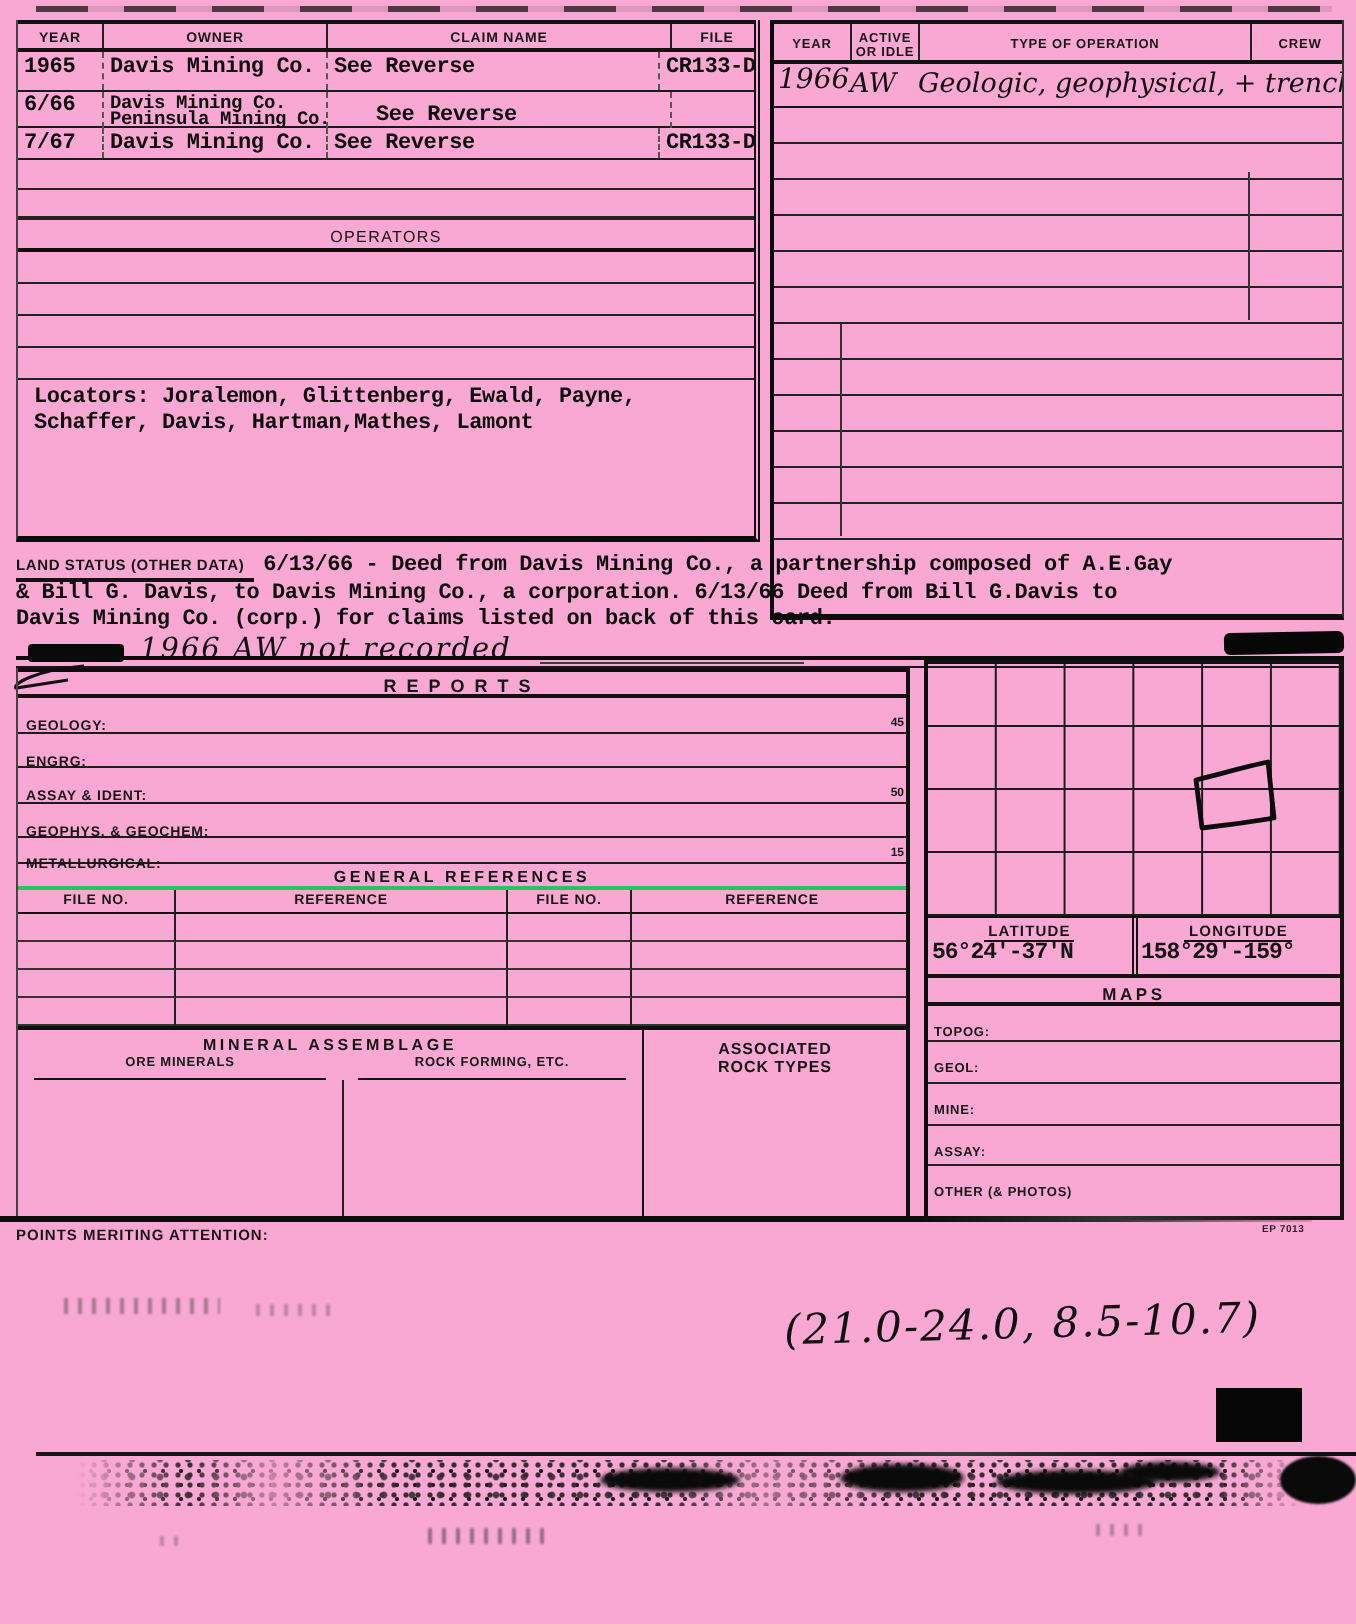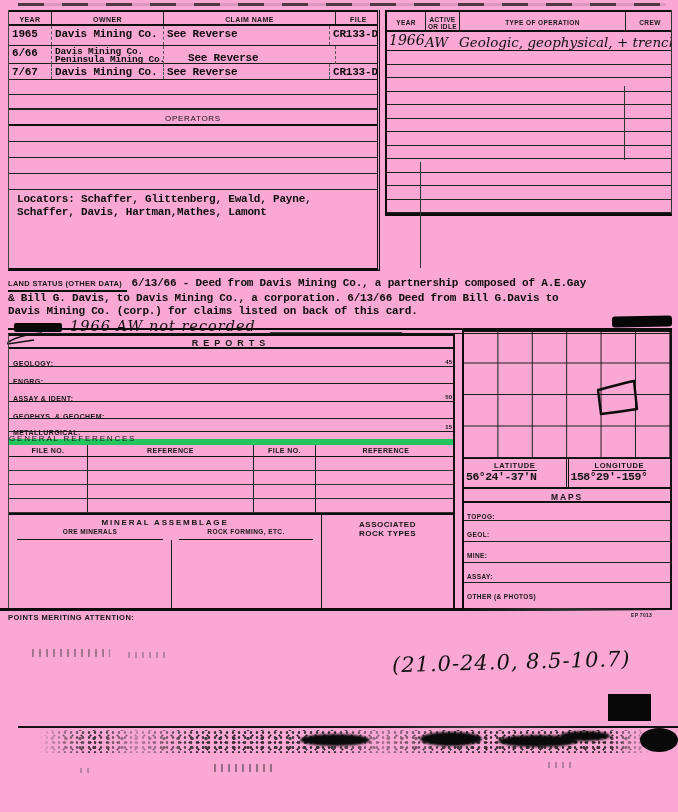--- a/index.html
+++ b/index.html
@@ -23,21 +23,21 @@
   .c-row > div + div{border-left:1px dashed #555}
   .owner-stack{line-height:8px;font-size:9.5px}
   .owner-stack span{display:block}
   .sec-head{height:17px;border-top:1px solid #222;border-bottom:2.5px solid #0f0f0f;text-align:center;
             font-weight:normal;font-size:8px;letter-spacing:.7px;padding-top:4px}
   .e-row{border-bottom:1.5px solid #222}
   .knowledge{flex:1;padding:3px 8px;line-height:13px}
   .knowledge .typed{white-space:normal}
 
   
-  .ops{position:absolute;left:385px;top:10px;width:287px;height:206px;overflow:hidden;
+  .ops{position:absolute;left:385px;top:10px;width:287px;height:300px;overflow:hidden;
        border-left:2.5px solid #0c0c0c;border-right:1px solid #333;border-bottom:3px solid #0c0c0c;
        display:flex;flex-direction:column}
   .ops-grid{display:grid;grid-template-columns:38px 34px 166px 49px}
   .ops .thead{height:22px;border-top:2px solid #111;border-bottom:2px solid #111}
   .ops .thead .lbl{text-align:center;font-size:6.5px;line-height:7px;padding-top:7px;height:100%}
   .ops .thead .lbl.two{padding-top:4px}
   .ops .thead .lbl + .lbl{border-left:1px solid #222}
   .ops-entry{height:22px;border-bottom:1.5px solid #141414}
   .ops-entry .hand{font-size:13.5px;white-space:nowrap}
   .ops-entry .yr{font-size:14px;padding-left:2px}
@@ -57,21 +57,21 @@
   .squiggle{position:absolute;left:4px;top:330px}
 
   
   .reports{position:absolute;left:8px;top:334px;width:447px;height:276px;overflow:hidden;
            border-right:2px solid #111;border-bottom:2.5px solid #0c0c0c;border-left:1px solid #444;
            display:flex;flex-direction:column}
   .rep-head{height:15px;border-top:2.5px solid #0d0d0d;border-bottom:2px solid #111;text-align:center;
             font-weight:bold;font-size:9px;letter-spacing:5px;padding-top:2px}
   .rep-row{position:relative;border-bottom:1.5px solid #1b1b1b;padding:3px 0 0 4px}
   .rep-row .num{position:absolute;right:1px;bottom:1px;font-size:6px;font-weight:bold}
-  .gen-head{height:13px;border-bottom:6px solid #22c55e;text-align:left;font-weight:normal;font-size:8px;
+  .gen-head{height:13px;border-bottom:2px solid #22c55e;text-align:center;font-weight:bold;font-size:8px;
             letter-spacing:1.8px;padding-top:2px}
   .gr-grid{display:grid;grid-template-columns:78px 166px 62px 141px}
   .gr-grid > div + div{border-left:1.5px solid #222}
   .gr-headrow{height:12px;border-bottom:1.5px solid #111}
   .gr-headrow .lbl{text-align:center;padding-top:2px}
   .gr-empty{height:14px;border-bottom:1px solid #333}
   .ma{flex:1;display:flex;border-top:2px solid #0e0e0e}
   .ma-left{width:312px;display:flex;flex-direction:column}
   .ma-head{height:13px;text-align:center;font-weight:bold;font-size:8px;letter-spacing:1.8px;padding-top:3px}
   .ma-cols{display:grid;grid-template-columns:162px 150px;height:12px}
@@ -161,21 +161,21 @@
       <div class="typed" style="margin-left:-6px">CR133-D</div>
     </div>
     <div class="e-row" style="height:15px"></div>
     <div class="e-row" style="height:14px"></div>
     <div class="sec-head">OPERATORS</div>
     <div class="e-row" style="height:16px"></div>
     <div class="e-row" style="height:16px"></div>
     <div class="e-row" style="height:16px"></div>
     <div class="e-row" style="height:16px"></div>
     <div class="knowledge">
-      <div class="typed">Locators:  Schaffer, Glittenberg, Ewald, Payne,</div>
+      <div class="typed">Locators:  Joralemon, Glittenberg, Ewald, Payne,</div>
       <div class="typed">Schaffer, Davis, Hartman,Mathes, Lamont</div>
     </div>
   </div>
 
   <div class="ops">
     <div class="ops-grid thead">
       <div class="lbl">YEAR</div>
       <div class="lbl two">ACTIVE OR IDLE</div>
       <div class="lbl">TYPE OF OPERATION</div>
       <div class="lbl">CREW</div>

